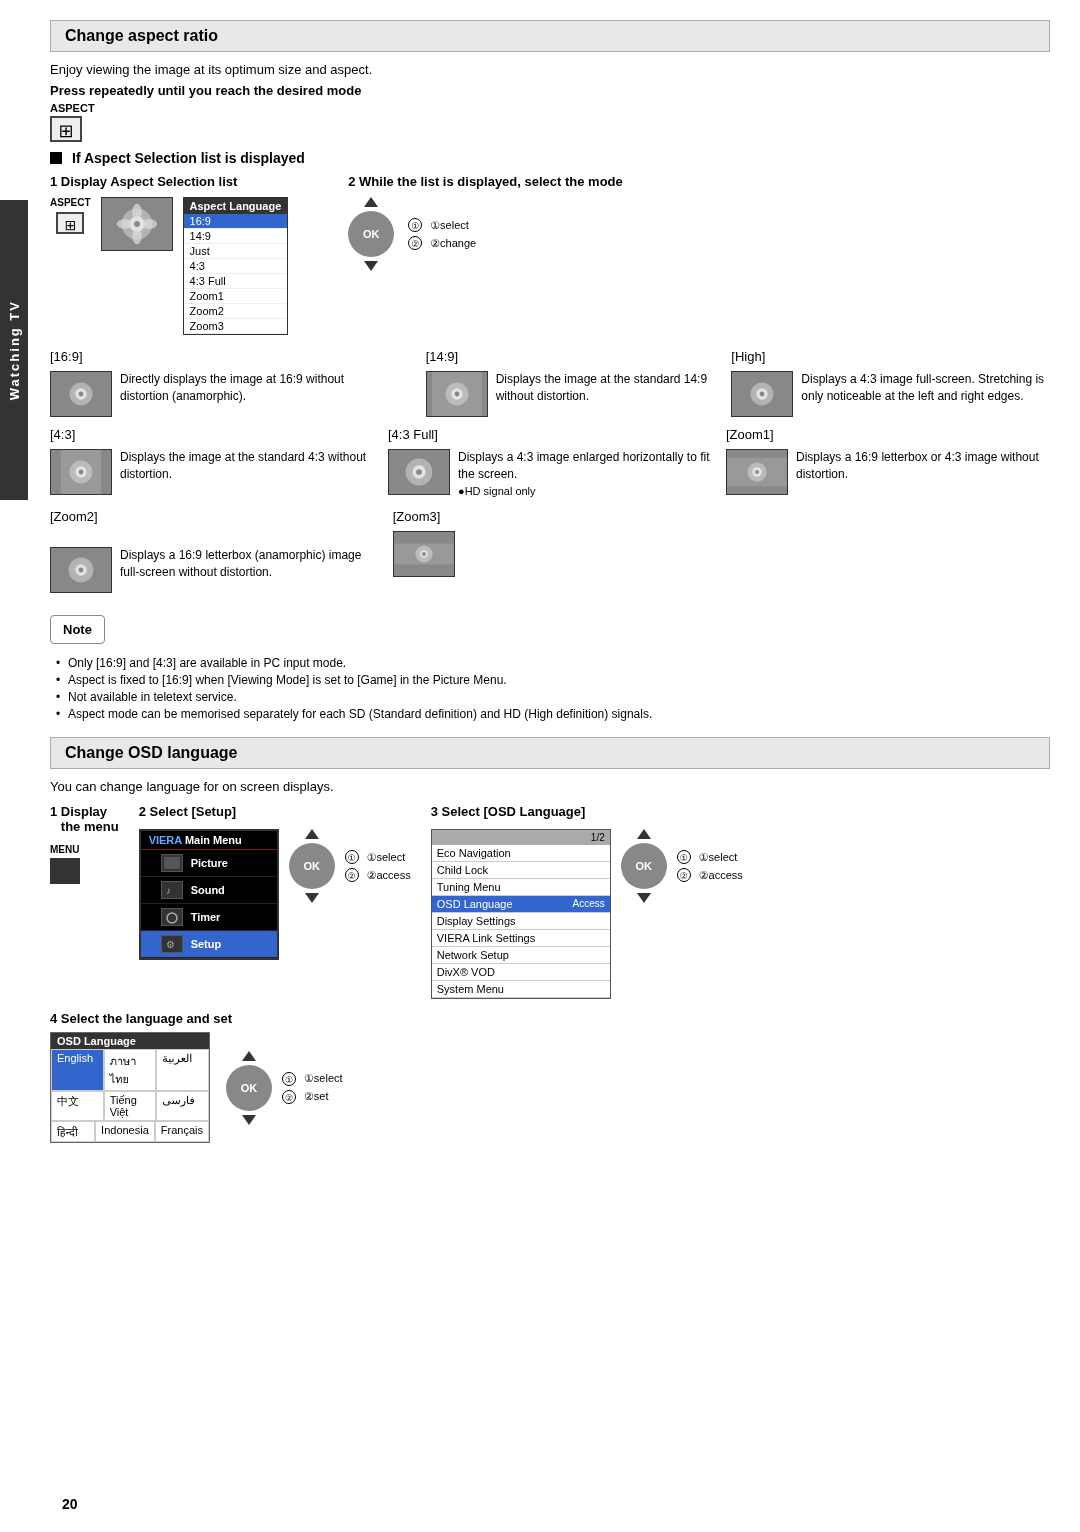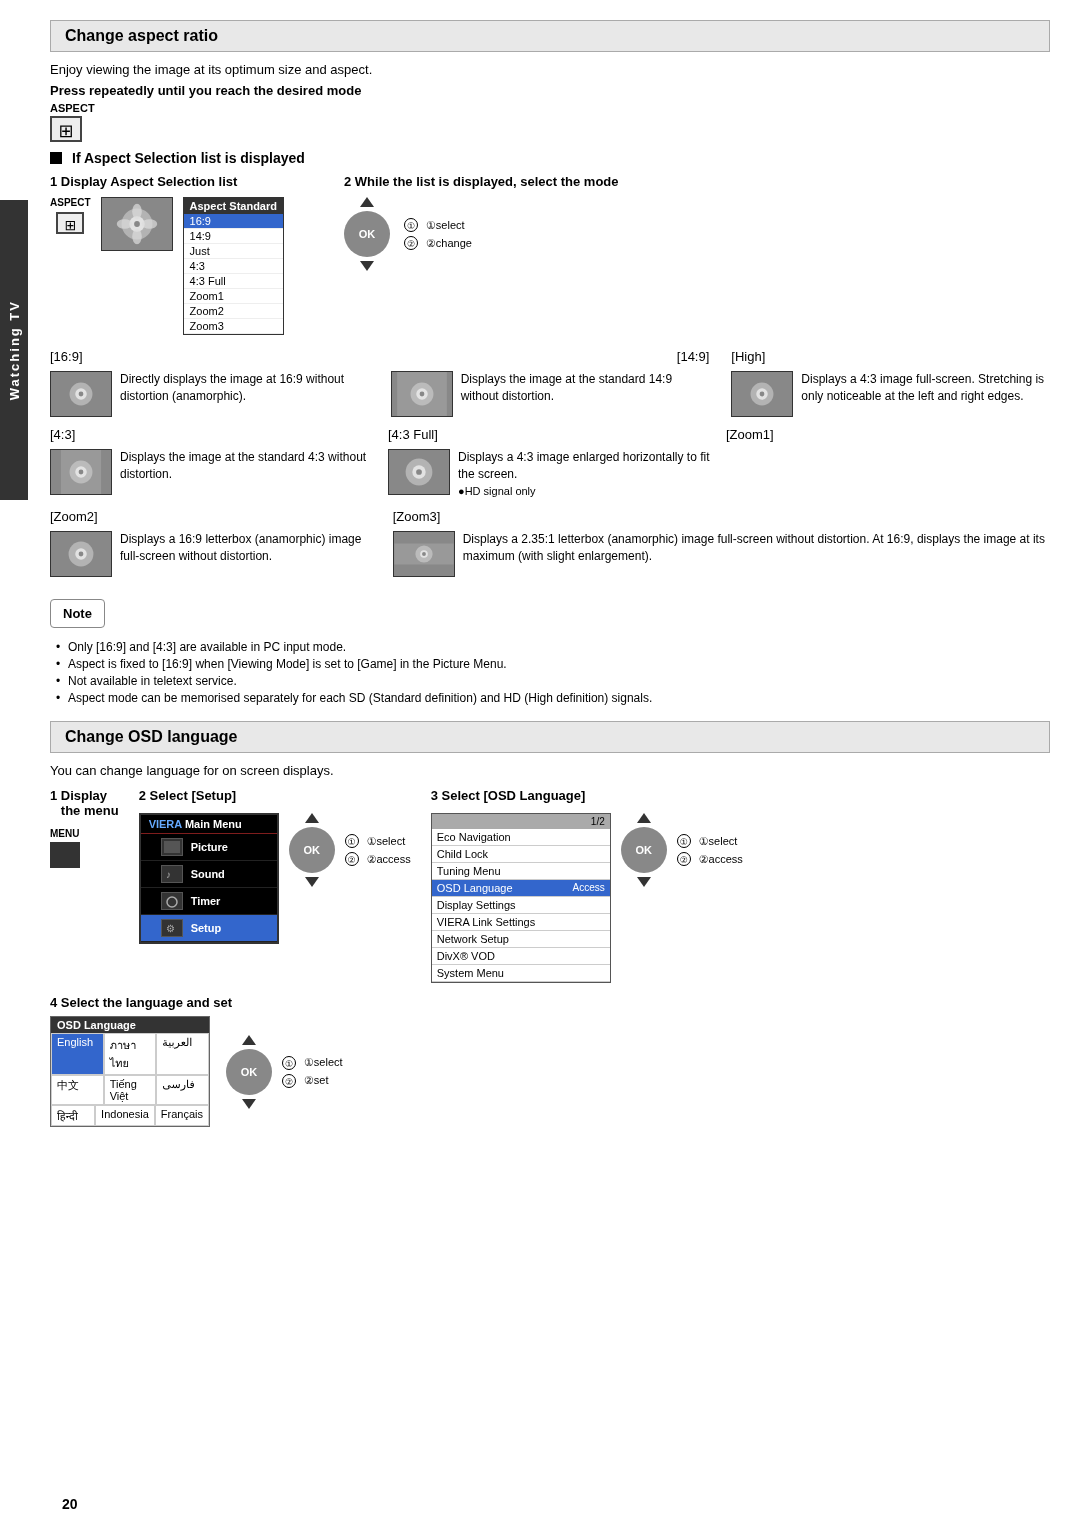--- a/index.html
+++ b/index.html
@@ -265,21 +265,21 @@
                 <circle cx="36" cy="27" r="8" fill="#eee" opacity="0.8"></circle>
                 <circle cx="36" cy="27" r="3" fill="#888"></circle>
                 <ellipse cx="36" cy="14" rx="5" ry="8" fill="#ddd" opacity="0.7"></ellipse>
                 <ellipse cx="36" cy="40" rx="5" ry="8" fill="#ddd" opacity="0.7"></ellipse>
                 <ellipse cx="23" cy="27" rx="8" ry="5" fill="#ddd" opacity="0.7"></ellipse>
                 <ellipse cx="49" cy="27" rx="8" ry="5" fill="#ddd" opacity="0.7"></ellipse>
               </svg>
             </div>
 
             <div class="aspect-panel">
-              <div class="aspect-panel-header">Aspect Standard</div>
+              <div class="aspect-panel-header">Aspect Language</div>
               <div class="aspect-panel-item selected">16:9</div>
               <div class="aspect-panel-item">14:9</div>
               <div class="aspect-panel-item">Just</div>
               <div class="aspect-panel-item">4:3</div>
               <div class="aspect-panel-item">4:3 Full</div>
               <div class="aspect-panel-item">Zoom1</div>
               <div class="aspect-panel-item">Zoom2</div>
               <div class="aspect-panel-item">Zoom3</div>
             </div>
           </div>
@@ -327,21 +327,21 @@
                   <circle cx="31" cy="23" r="6" fill="#eee" opacity="0.8"></circle>
                   <circle cx="31" cy="23" r="2.5" fill="#888"></circle>
                 </svg>
               </div>
               <p class="mode-desc">Directly displays the image at 16:9 without distortion (anamorphic).</p>
             </div>
           </div>
         </div>
 
         <div class="mode-item">
-          <div style="display:flex; flex-direction:column; gap:4px; align-items:flex-end;">
+          <div style="display:flex; flex-direction:column; gap:4px; align-items:flex-start;margin-left:35px;">
             <span class="mode-title">[14:9]</span>
             <div style="display:flex; gap:8px;">
               <div class="thumb" style="width:62px;height:46px;">
                 <svg viewBox="0 0 62 46" xmlns="http://www.w3.org/2000/svg">
                   <rect width="62" height="46" fill="#888"></rect>
                   <rect x="5" y="0" width="52" height="46" fill="#999"></rect>
                   <circle cx="31" cy="23" r="12" fill="#ddd" opacity="0.5"></circle>
                   <circle cx="31" cy="23" r="6" fill="#eee" opacity="0.8"></circle>
                   <circle cx="31" cy="23" r="2.5" fill="#888"></circle>
                 </svg>
@@ -402,28 +402,40 @@
                 </svg>
               </div>
               <div class="mode-desc">Displays a 4:3 image enlarged horizontally to fit the screen.<br><span style="font-size:11px;">●HD signal only</span></div>
             </div>
           </div>
         </div>
 
         <div class="mode-item">
           <div style="display:flex; flex-direction:column; gap:4px; align-items:flex-start;">
             <span class="mode-title">[Zoom1]</span>
+            <div style="display:flex; gap:8px;">
+              <div class="thumb" style="width:62px;height:46px;">
+                <svg viewBox="0 0 62 46" xmlns="http://www.w3.org/2000/svg">
+                  <rect width="62" height="46" fill="#888"></rect>
+                  <rect y="8" width="62" height="30" fill="#999"></rect>
+                  <circle cx="31" cy="23" r="10" fill="#ddd" opacity="0.5"></circle>
+                  <circle cx="31" cy="23" r="5" fill="#eee" opacity="0.8"></circle>
+                  <circle cx="31" cy="23" r="2" fill="#888"></circle>
+                </svg>
+              </div>
+              <p class="mode-desc">Displays a 16:9 letterbox or 4:3 image without distortion.</p>
+            </div>
           </div>
         </div>
       </div>
 
       <div style="display:grid; grid-template-columns:1fr 2fr; gap:10px 14px; margin:0 0 10px 0;">
 
         <div class="mode-item">
-          <div style="display:flex; flex-direction:column; gap:4px; align-items:flex-start;">
+          <div style="display:flex; flex-direction:column; gap:20px; align-items:flex-start;">
             <span class="mode-title">[Zoom2]</span>
             <div style="display:flex; gap:8px;">
               <div class="thumb" style="width:62px;height:46px;">
                 <svg viewBox="0 0 62 46" xmlns="http://www.w3.org/2000/svg">
                   <rect width="62" height="46" fill="#888"></rect>
                   <circle cx="31" cy="23" r="13" fill="#ddd" opacity="0.5"></circle>
                   <circle cx="31" cy="23" r="6" fill="#eee" opacity="0.8"></circle>
                   <circle cx="31" cy="23" r="2.5" fill="#888"></circle>
                 </svg>
               </div>
@@ -438,21 +450,20 @@
             <div style="display:flex; gap:8px;">
               <div class="thumb" style="width:62px;height:46px;">
                 <svg viewBox="0 0 62 46" xmlns="http://www.w3.org/2000/svg">
                   <rect width="62" height="46" fill="#888"></rect>
                   <rect y="12" width="62" height="22" fill="#999"></rect>
                   <circle cx="31" cy="23" r="9" fill="#ddd" opacity="0.5"></circle>
                   <circle cx="31" cy="23" r="4" fill="#eee" opacity="0.8"></circle>
                   <circle cx="31" cy="23" r="2" fill="#888"></circle>
                 </svg>
               </div>
-              <p class="mode-desc">Displays a 2.35:1 letterbox (anamorphic) image full-screen without distortion. At 16:9, displays the image at its maximum (with slight enlargement).</p>
             </div>
           </div>
         </div>
       </div>
     </div>
 
     <div style="margin:10px 0;">
       <div class="note-box">Note</div>
       <ul class="note-list">
         <li>Only [16:9] and [4:3] are available in PC input mode.</li>

